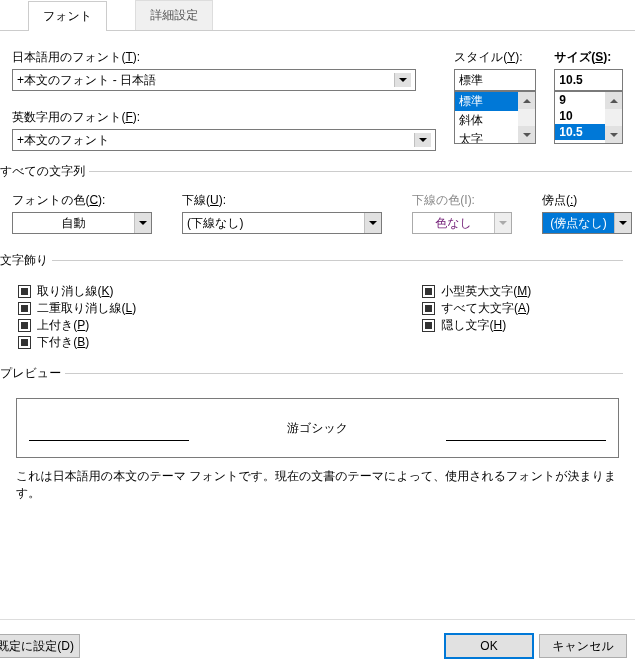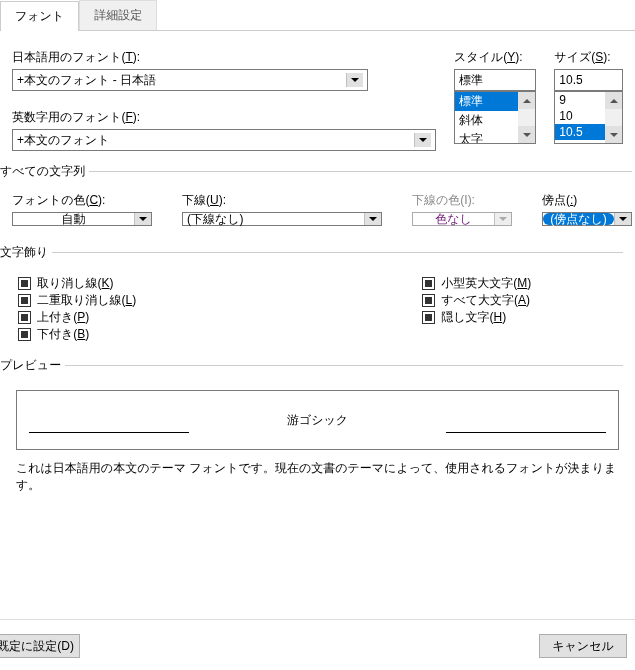--- a/index.html
+++ b/index.html
@@ -1,42 +1,42 @@
 <!DOCTYPE html>
 <html><head>
 <meta charset="utf-8">
 <style>
 * { box-sizing: border-box; font-family: "Yu Gothic UI", "Meiryo", sans-serif; font-size: 12px; }
 body { margin: 0; background: #fff; color: #000; width: 635px; height: 670px; position: relative; }
 .tabs { display: flex; border-bottom: 1px solid #ccc; }
-.tab { padding: 6px 14px; border: 1px solid #ccc; border-bottom: none; background: #fff; cursor: pointer; }
+.tab { padding: 6px 14px; border: 1px solid #ccc; border-bottom: none; background: #fff; cursor: pointer; margin-left: 28px; }
 .tab.inactive { background: #f0f0f0; border-top-color: #ddd; border-left-color: #ddd; border-right-color: #ddd; color: #555; }
 .tab.active { background: #fff; position: relative; top: 1px; }
 .content { padding: 14px 12px 0 12px; }
 .row { display: flex; gap: 18px; margin-bottom: 6px; align-items: flex-start; }
 .col { display: flex; flex-direction: column; }
 .label { margin: 4px 0 3px 0; }
 .txtbox { border: 1px solid #7a7a7a; padding: 3px 4px; background: #fff; height: 22px; display: flex; align-items: center; justify-content: space-between; }
 .dropdown-btn { width: 17px; height: 100%; display: flex; align-items: center; justify-content: center; border-left: 1px solid #c0c0c0; background: #e1e1e1; }
 .arrow-down { width: 0; height: 0; border-left: 4px solid transparent; border-right: 4px solid transparent; border-top: 4px solid #000; }
 .listbox { border: 1px solid #7a7a7a; position: relative; height: 53px; overflow: hidden; }
 .listbox .items { position: absolute; top: 0; left: 0; right: 17px; bottom: 0; }
 .li-item { padding: 1px 4px; }
 .li-item.sel { background: #0078d7; color: #fff; }
 .scrollbar { position: absolute; right: 0; top: 0; bottom: 0; width: 17px; background: #f0f0f0; display: flex; flex-direction: column; justify-content: space-between; }
 .scroll-btn { height: 17px; background: #e1e1e1; display: flex; align-items: center; justify-content: center; }
 .arrow-up { width: 0; height: 0; border-left: 4px solid transparent; border-right: 4px solid transparent; border-bottom: 4px solid #555; }
 .arrow-dn { width: 0; height: 0; border-left: 4px solid transparent; border-right: 4px solid transparent; border-top: 4px solid #555; }
 fieldset { border: none; border-top: 1px solid #ccc; margin: 12px 0 0 0; padding: 8px 0 0 0; }
 legend { padding: 0 4px 0 0; margin-left: -12px; }
-.small-combo { display: flex; align-items: stretch; border: 1px solid #7a7a7a; height: 14px; }
+.small-combo { display: flex; align-items: stretch; border: 1px solid #7a7a7a; height: 22px; }
 .small-combo .val { flex: 1; padding: 2px 4px; display: flex; align-items: center; justify-content: center; }
 .small-combo.disabled { color: #701a75; border-color: #aaa; }
 .small-combo.disabled .dropdown-btn { background: #eee; }
-.small-combo.highlight .val { background: #0078d7; color: #fff; border-radius: 10px; }
+.small-combo.highlight .val { background: #0078d7; color: #fff; }
 .chk-row { display: flex; gap: 280px; }
 .chk-col { display: flex; flex-direction: column; padding: 6px 0 2px 6px;}
 .chkbox { display: flex; align-items: center; gap: 6px; }
 .chkbox .box { width: 13px; height: 13px; border: 1px solid #333; background: #fff; display: flex; align-items: center; justify-content: center; }
 .chkbox .box .fill { width: 7px; height: 7px; background: #333; }
 .preview-box { border: 1px solid #7a7a7a; height: 60px; margin: 8px 4px 0 4px; display: flex; align-items: center; justify-content: center; font-size: 16px; position: relative; }
 .preview-box .uline { position: absolute; bottom: 16px; height: 1px; background: #000; }
 .desc { margin: 10px 4px; }
 .footer { position: absolute; bottom: 0; left: 0; right: 0; display: flex; justify-content: space-between; padding: 0 8px 12px 0; border-top: 1px solid #ddd; padding-top: 14px; text-align: center; }
 .btn { min-width: 88px; height: 24px; border: 1px solid #adadad; background: #e1e1e1; display: flex; align-items: center; justify-content: center; margin-left: 6px; cursor: pointer; }
@@ -51,21 +51,21 @@
   <div class="tab active">フォント</div>
   <div class="tab inactive">詳細設定</div>
 </div>
 
 <div class="content">
   <div class="row">
     <div class="col" style="flex:1;">
       <div class="label">
         <span>日本語用のフォント(</span><span class="u">T</span><span>):</span>
       </div>
-      <div class="txtbox" style="width: 356px;">
+      <div class="txtbox" style="width: 404px;">
         <span>+本文のフォント - 日本語</span>
         <div class="dropdown-btn">
             <div class="arrow-down"></div>
           </div>
       </div>
       <div class="label" style="margin-top:18px;">
         <span>英数字用のフォント(</span><span class="u">F</span><span>):</span>
       </div>
       <div class="txtbox" style="width: 424px;">
         <span>+本文のフォント</span>
@@ -92,21 +92,21 @@
           <div class="scroll-btn">
               <div class="arrow-up"></div>
             </div>
           <div class="scroll-btn">
               <div class="arrow-dn"></div>
             </div>
         </div>
       </div>
     </div>
 
-    <div class="col" style="width:100px;">
+    <div class="col" style="width:100px;font-weight:bold;">
       <div class="label">
         <span>サイズ(</span><span class="u">S</span><span>):</span>
       </div>
       <div class="txtbox">
           <span>10.5</span>
         </div>
       <div class="listbox">
         <div class="items">
           <div class="li-item">9</div>
           <div class="li-item">10</div>
@@ -225,15 +225,16 @@
       <span>游ゴシック</span>
       <div class="uline" style="right:12px; width:160px;"></div>
     </div>
     <div class="desc">これは日本語用の本文のテーマ フォントです。現在の文書のテーマによって、使用されるフォントが決まります。</div>
   </fieldset>
 </div>
 
 <div class="footer">
   <div class="btn cut">既定に設定(D)</div>
   <div style="display:flex;">
+    <div class="btn default">OK</div>
     <div class="btn">キャンセル</div>
   </div>
 </div>
 
 </body></html>

